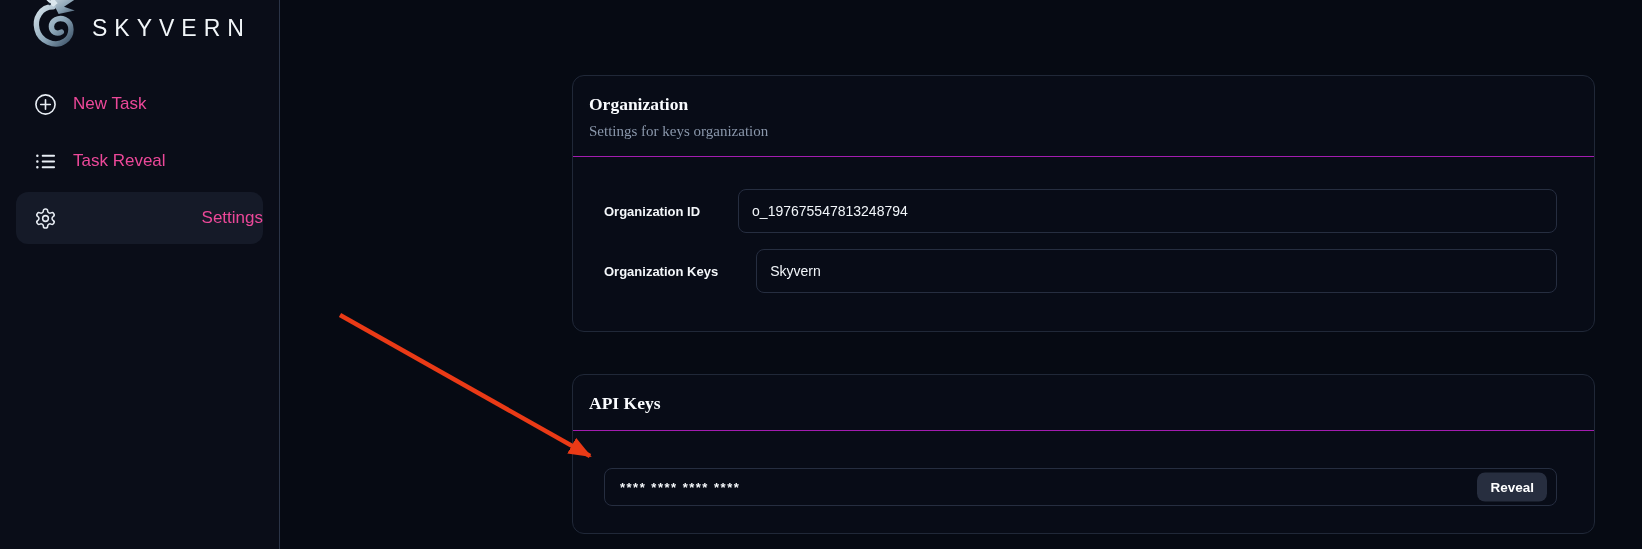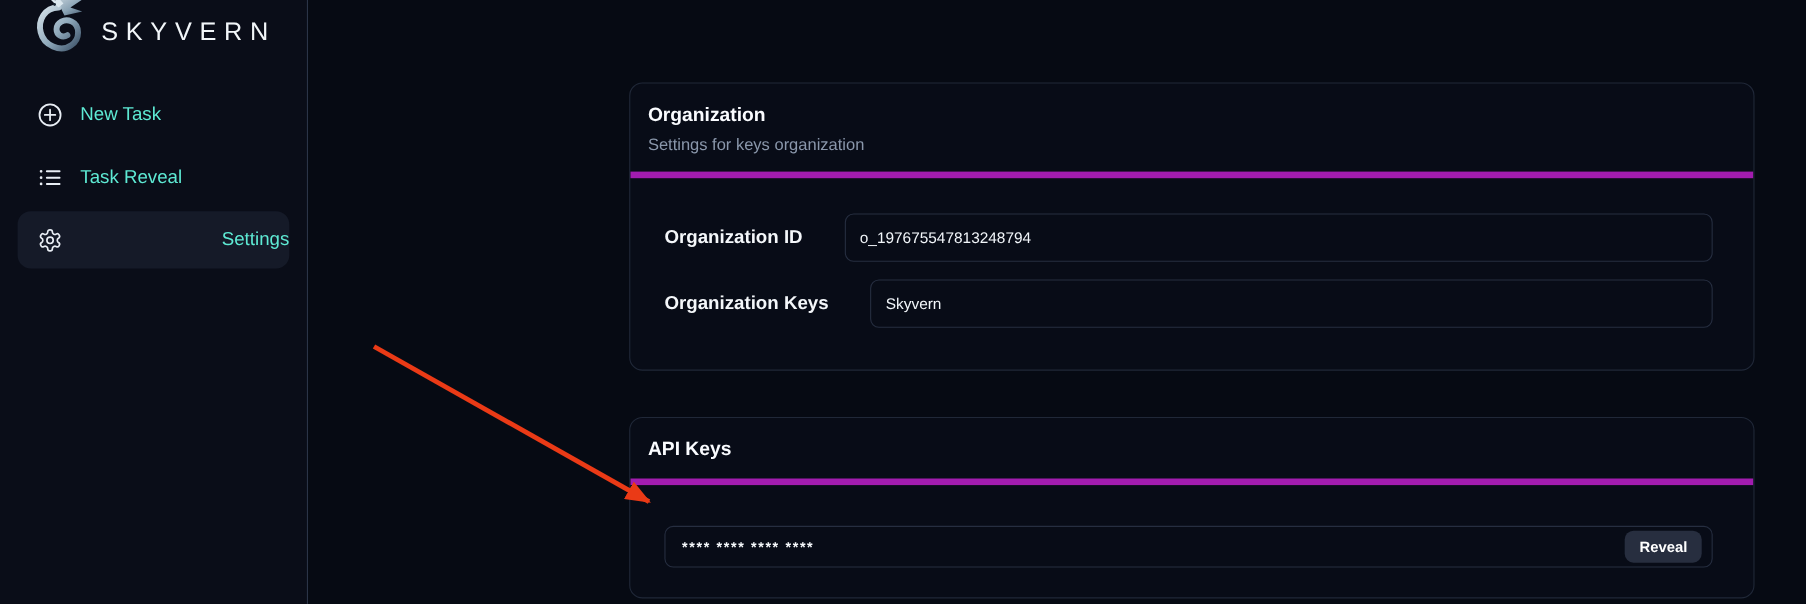--- a/index.html
+++ b/index.html
@@ -25,48 +25,49 @@
   .dragon { width: 54px; height: 62px; margin-top: -10px; flex: 0 0 auto; }
   .brand {
     font-size: 23px; letter-spacing: 7px; font-weight: 400;
     color: #f2f6f9; white-space: nowrap;
   }
   .nav { margin-top: 22px; }
   .nav-item {
     height: 52px; border-radius: 12px;
     display: flex; align-items: center; gap: 16px;
     padding-left: 18px; margin-bottom: 5px;
-    font-size: 17px; color: #5eead4; cursor: pointer;
+    font-size: 17px; color: #ec4899; cursor: pointer;
   }
   .nav-item.active { background: #151a28; justify-content: space-between; }
   .nav-icon { width: 23px; height: 23px; display: block; flex: 0 0 auto; }
 
   
   .main { flex: 1; position: relative; height: 100%; }
   .content { position: absolute; left: 292px; top: 75px; width: 1023px; }
 
   .card {
     background: #080c17;
     border: 1px solid #202838;
     border-radius: 12px;
     overflow: hidden;
   }
   .card + .card { margin-top: 42px; }
   .card-header {
     padding: 18px 16px 16px 16px;
-    border-bottom: 6px solid #a21caf;
+    border-bottom: 1px solid #a21caf;
+    font-family: Liberation Serif, serif;
   }
   .card-title { font-size: 17.5px; font-weight: 700; color: #fafcff; }
   .card-sub { margin-top: 8px; font-size: 15px; color: #8a97ab; }
 
   .org-content { padding: 32px 37px 38px 31px; }
   .field-row { display: flex; align-items: center; }
   .field-row + .field-row { margin-top: 16px; }
   .field-label {
-    font-size: 17px; font-weight: 700; color: #f4f7fa;
+    font-size: 13px; font-weight: 700; color: #f4f7fa;
     white-space: nowrap; margin-right: 38px;
   }
   .text-input {
     flex: 1; height: 44px;
     background: transparent;
     border: 1px solid #262e40; border-radius: 8px;
     color: #f2f6fa; font-size: 14px;
     font-family: "Liberation Sans", sans-serif;
     padding: 0 13px; outline: none;
   }

